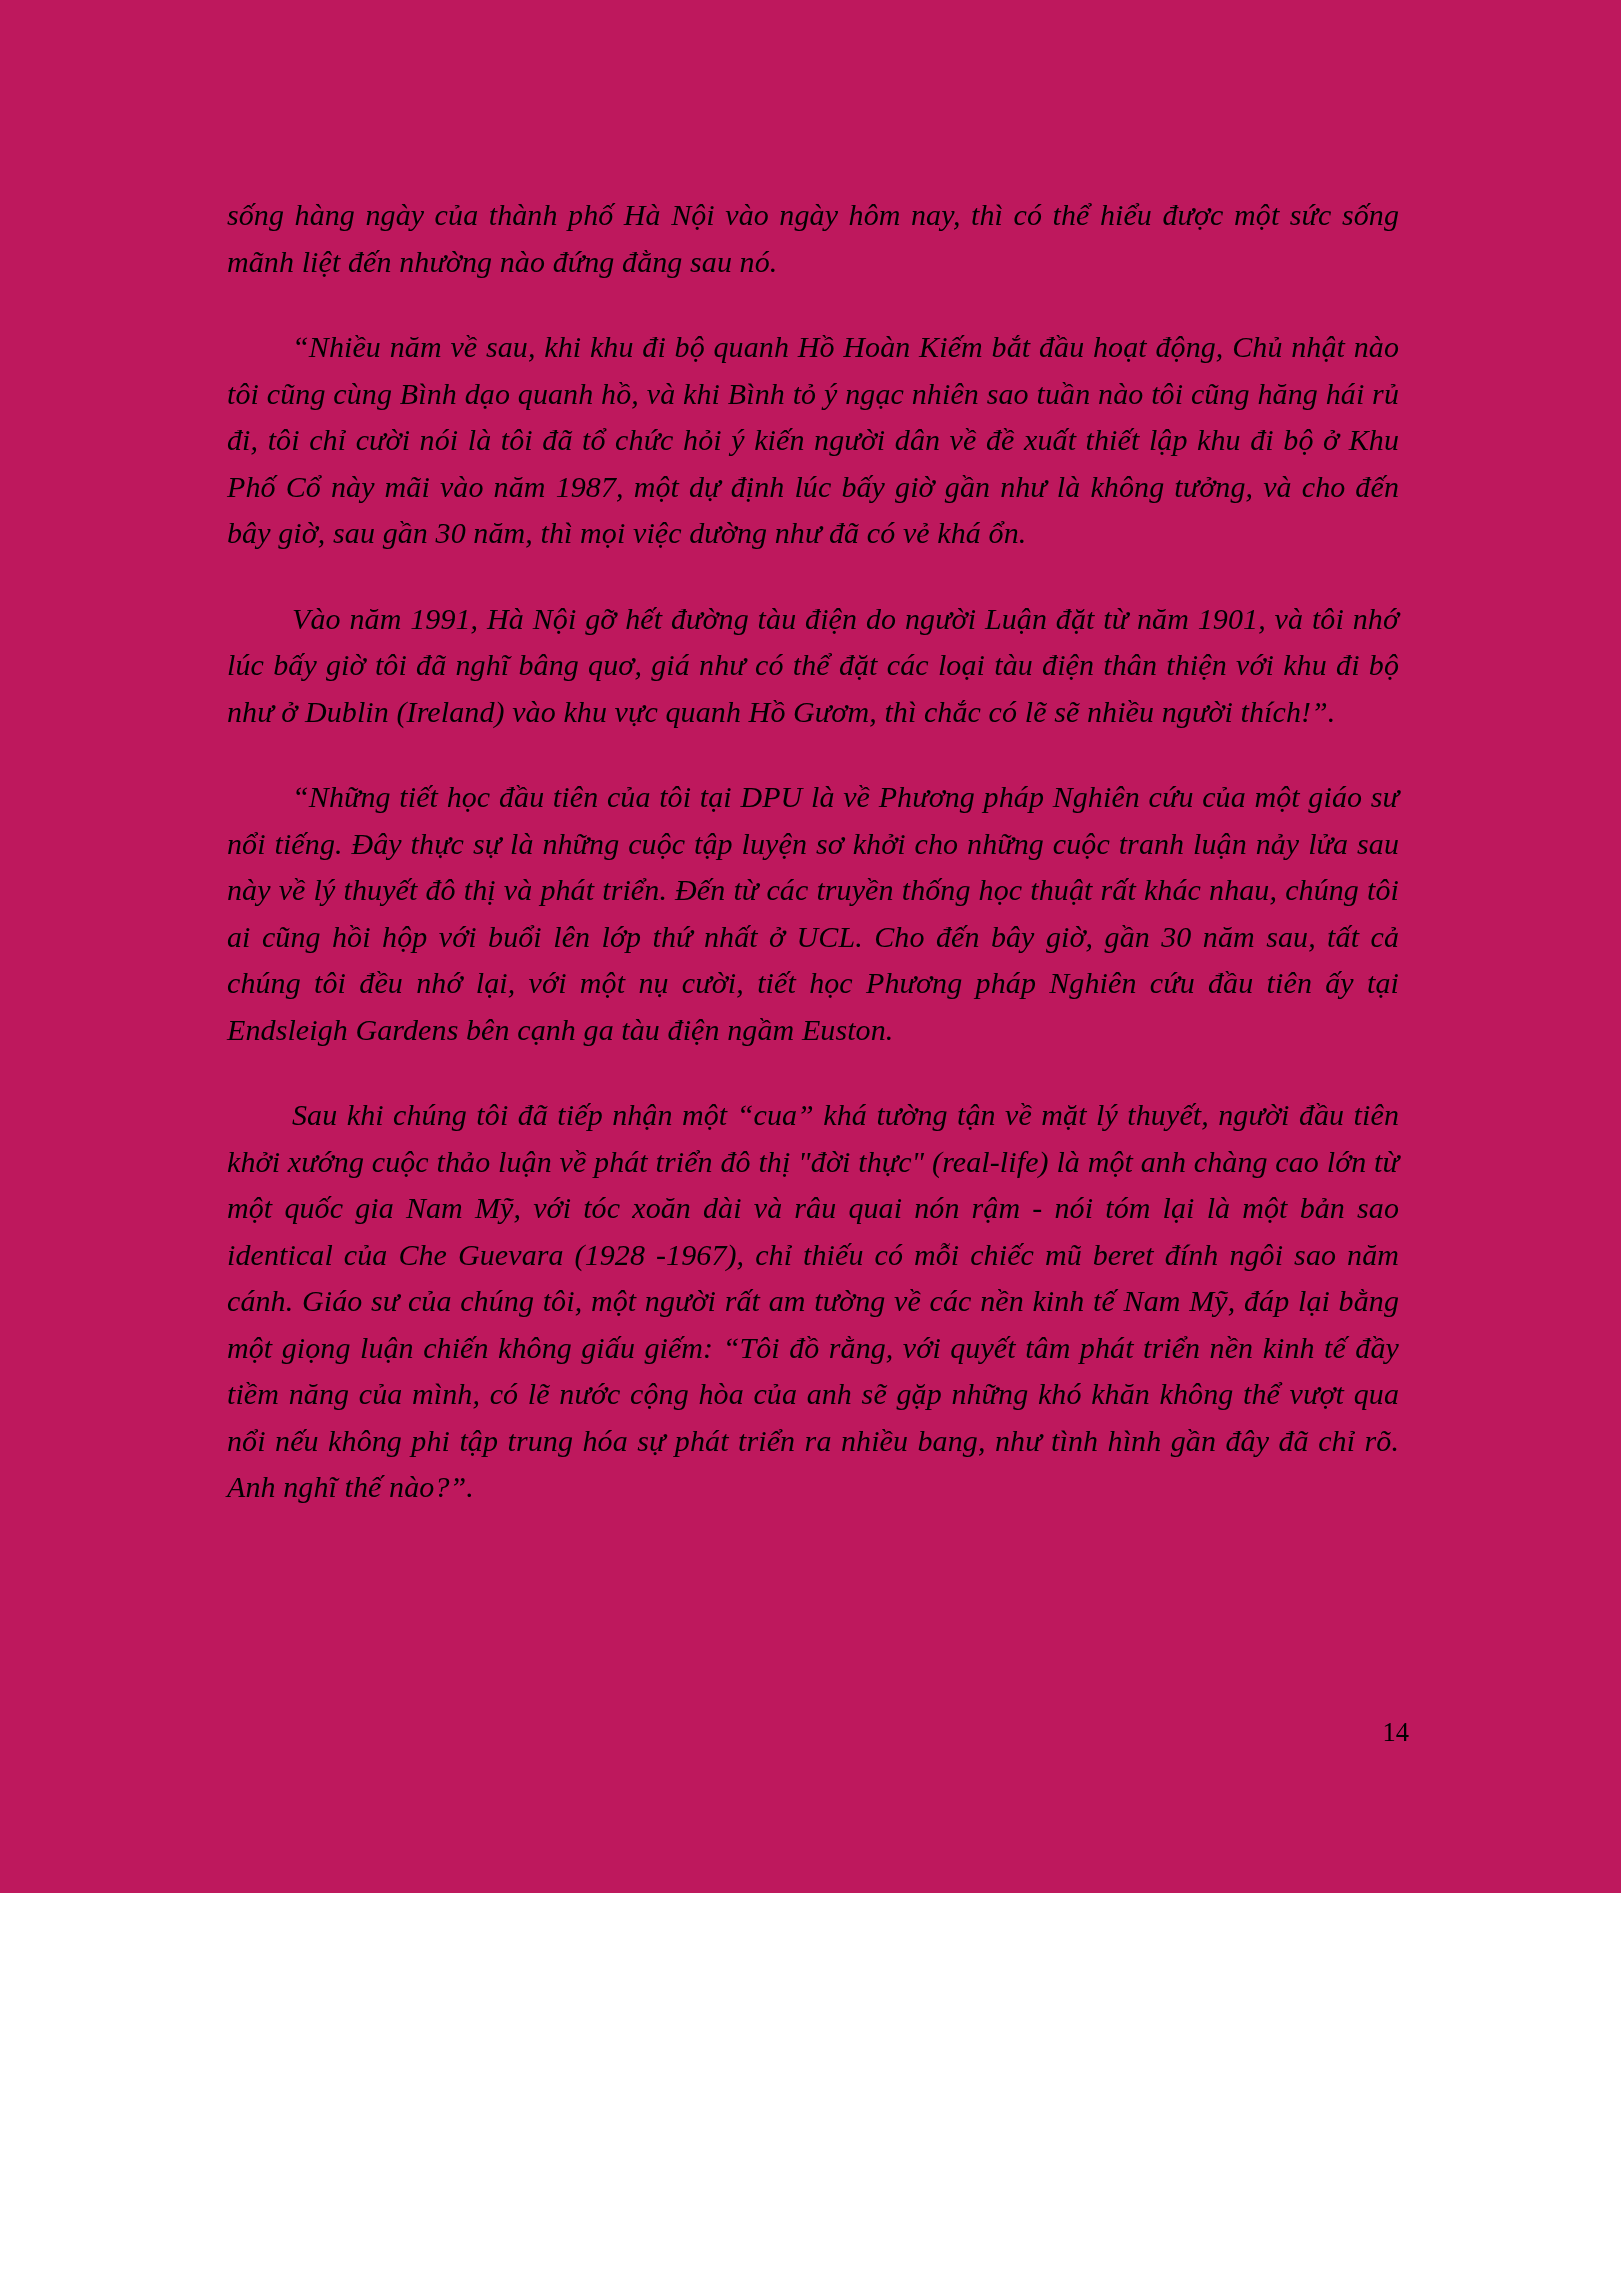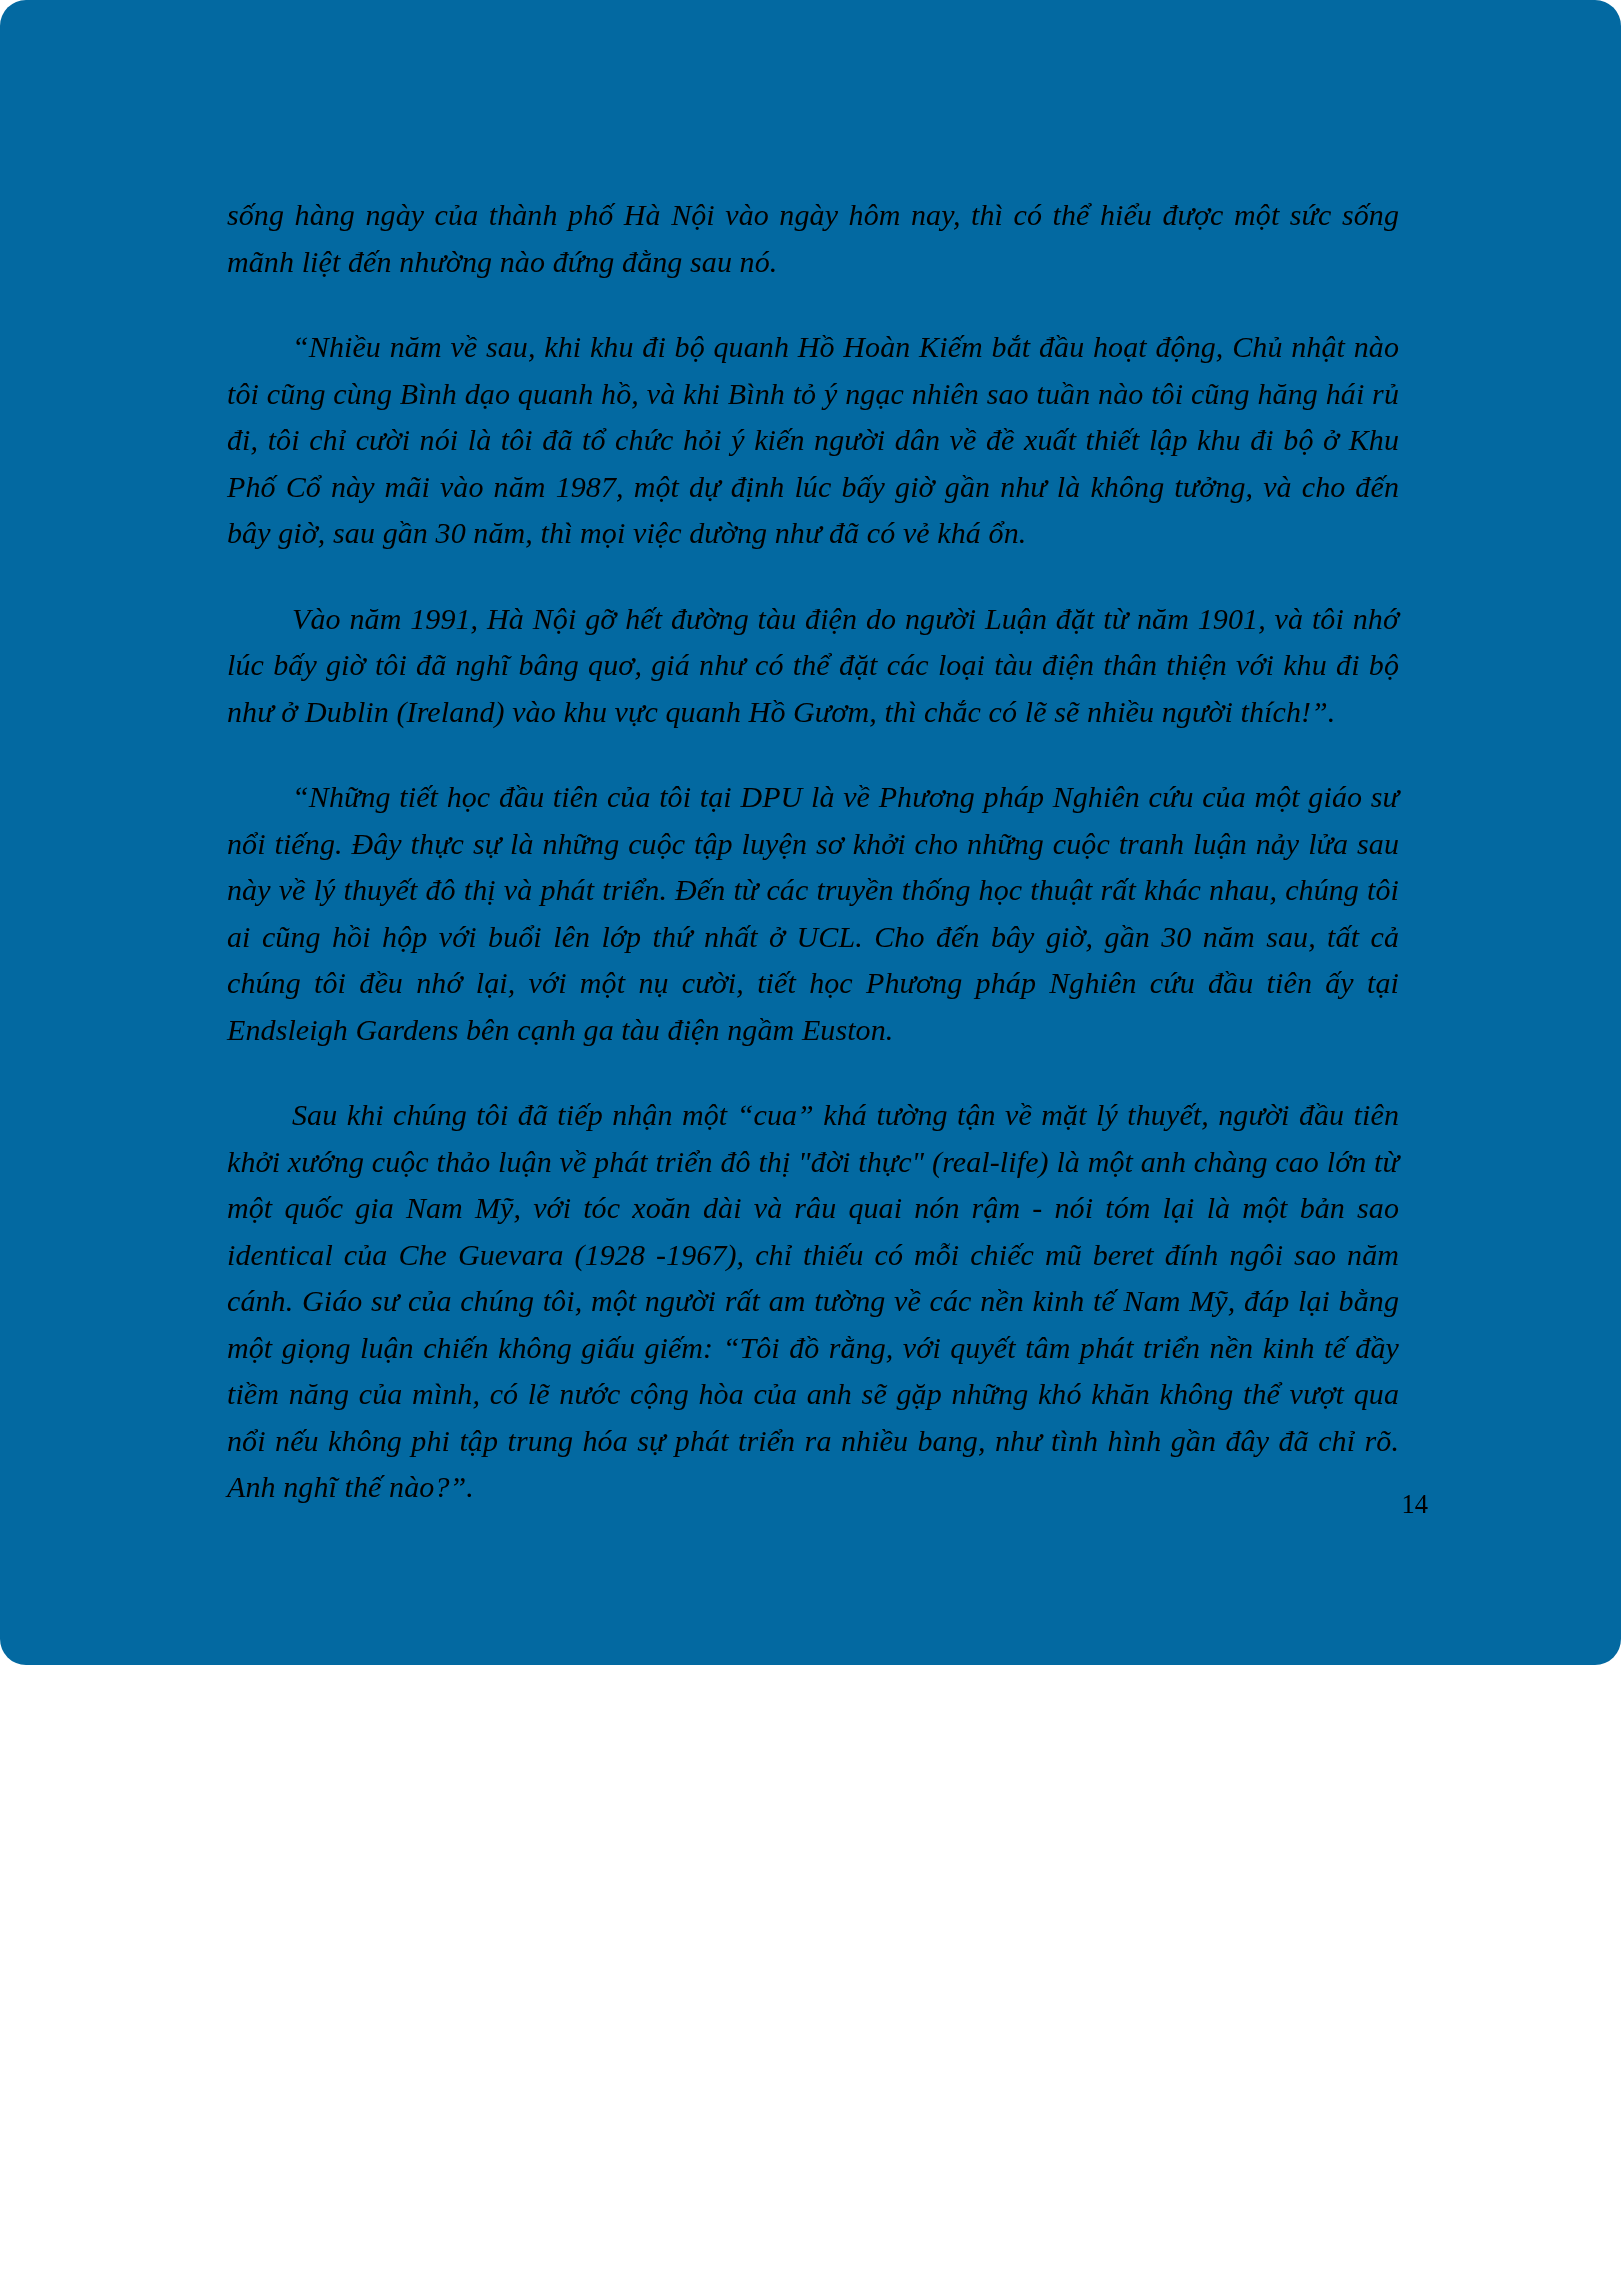--- a/index.html
+++ b/index.html
@@ -3,28 +3,27 @@
 <meta charset="utf-8">
 <style>
   html, body {
     margin: 0;
     padding: 0;
     background: #ffffff;
   }
   .page {
     position: relative;
     width: 1621px;
-    height: 1665px;
-    background: #0369a1;
+    height: 1893px;
+    background: #be185d;
     margin: 0 auto;
     box-sizing: border-box;
     font-family: "Liberation Serif", "DejaVu Serif", serif;
     color: #000000;
     overflow: hidden;
-    border-radius: 26px;
   }
   .content {
     position: absolute;
     left: 227px;
     top: 192px;
     width: 1172px;
   }
   p {
     margin: 0;
     font-size: 30px;
@@ -41,21 +40,21 @@
     font-family: Liberation Serif, serif;
   }
   p.heading {
     font-style: normal;
     font-weight: bold;
     text-indent: 65px;
     margin-top: 39px;
   }
   .pagenum {
     position: absolute;
-    right: 193px;
+    right: 212px;
     bottom: 145px;
     font-size: 26.5px;
     font-family: "Liberation Serif", "DejaVu Serif", serif;
     font-style: normal;
     color: #000000;
   }
 </style>
 </head>
 <body>
 

